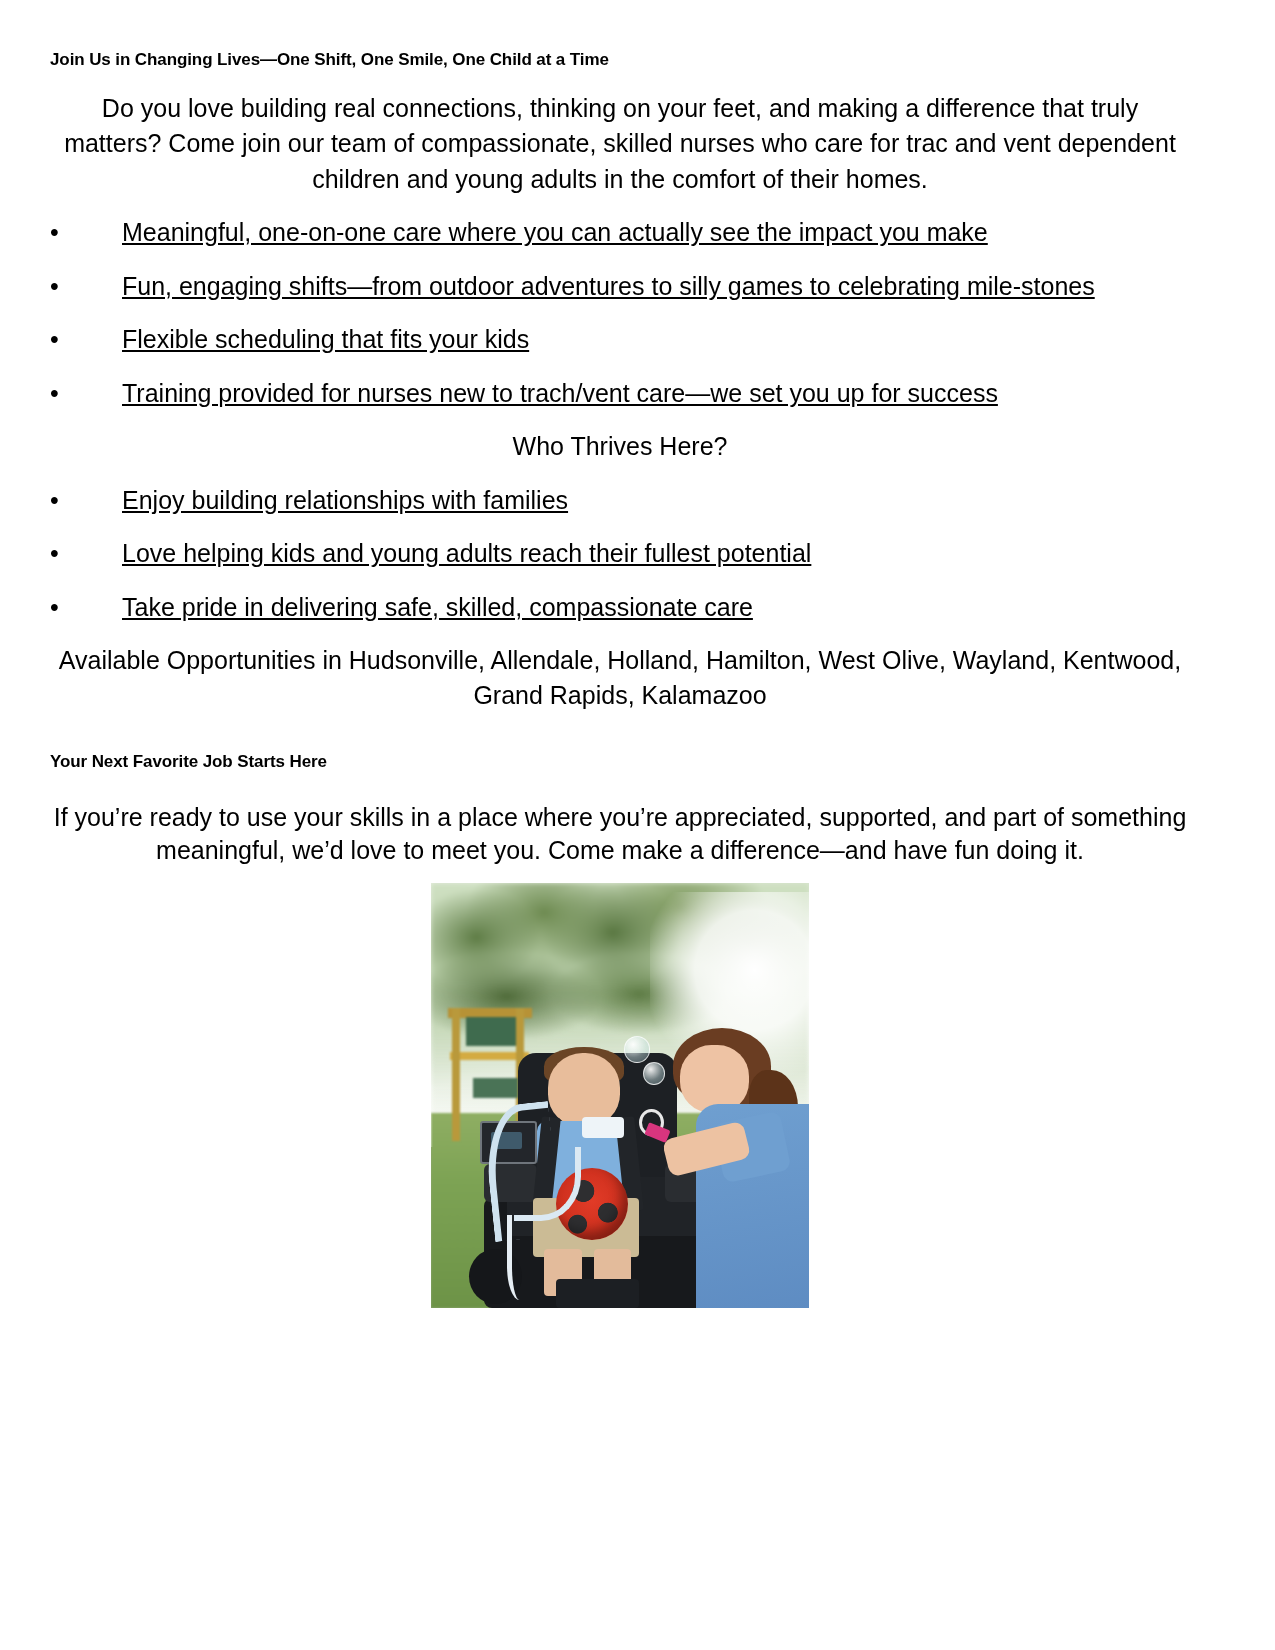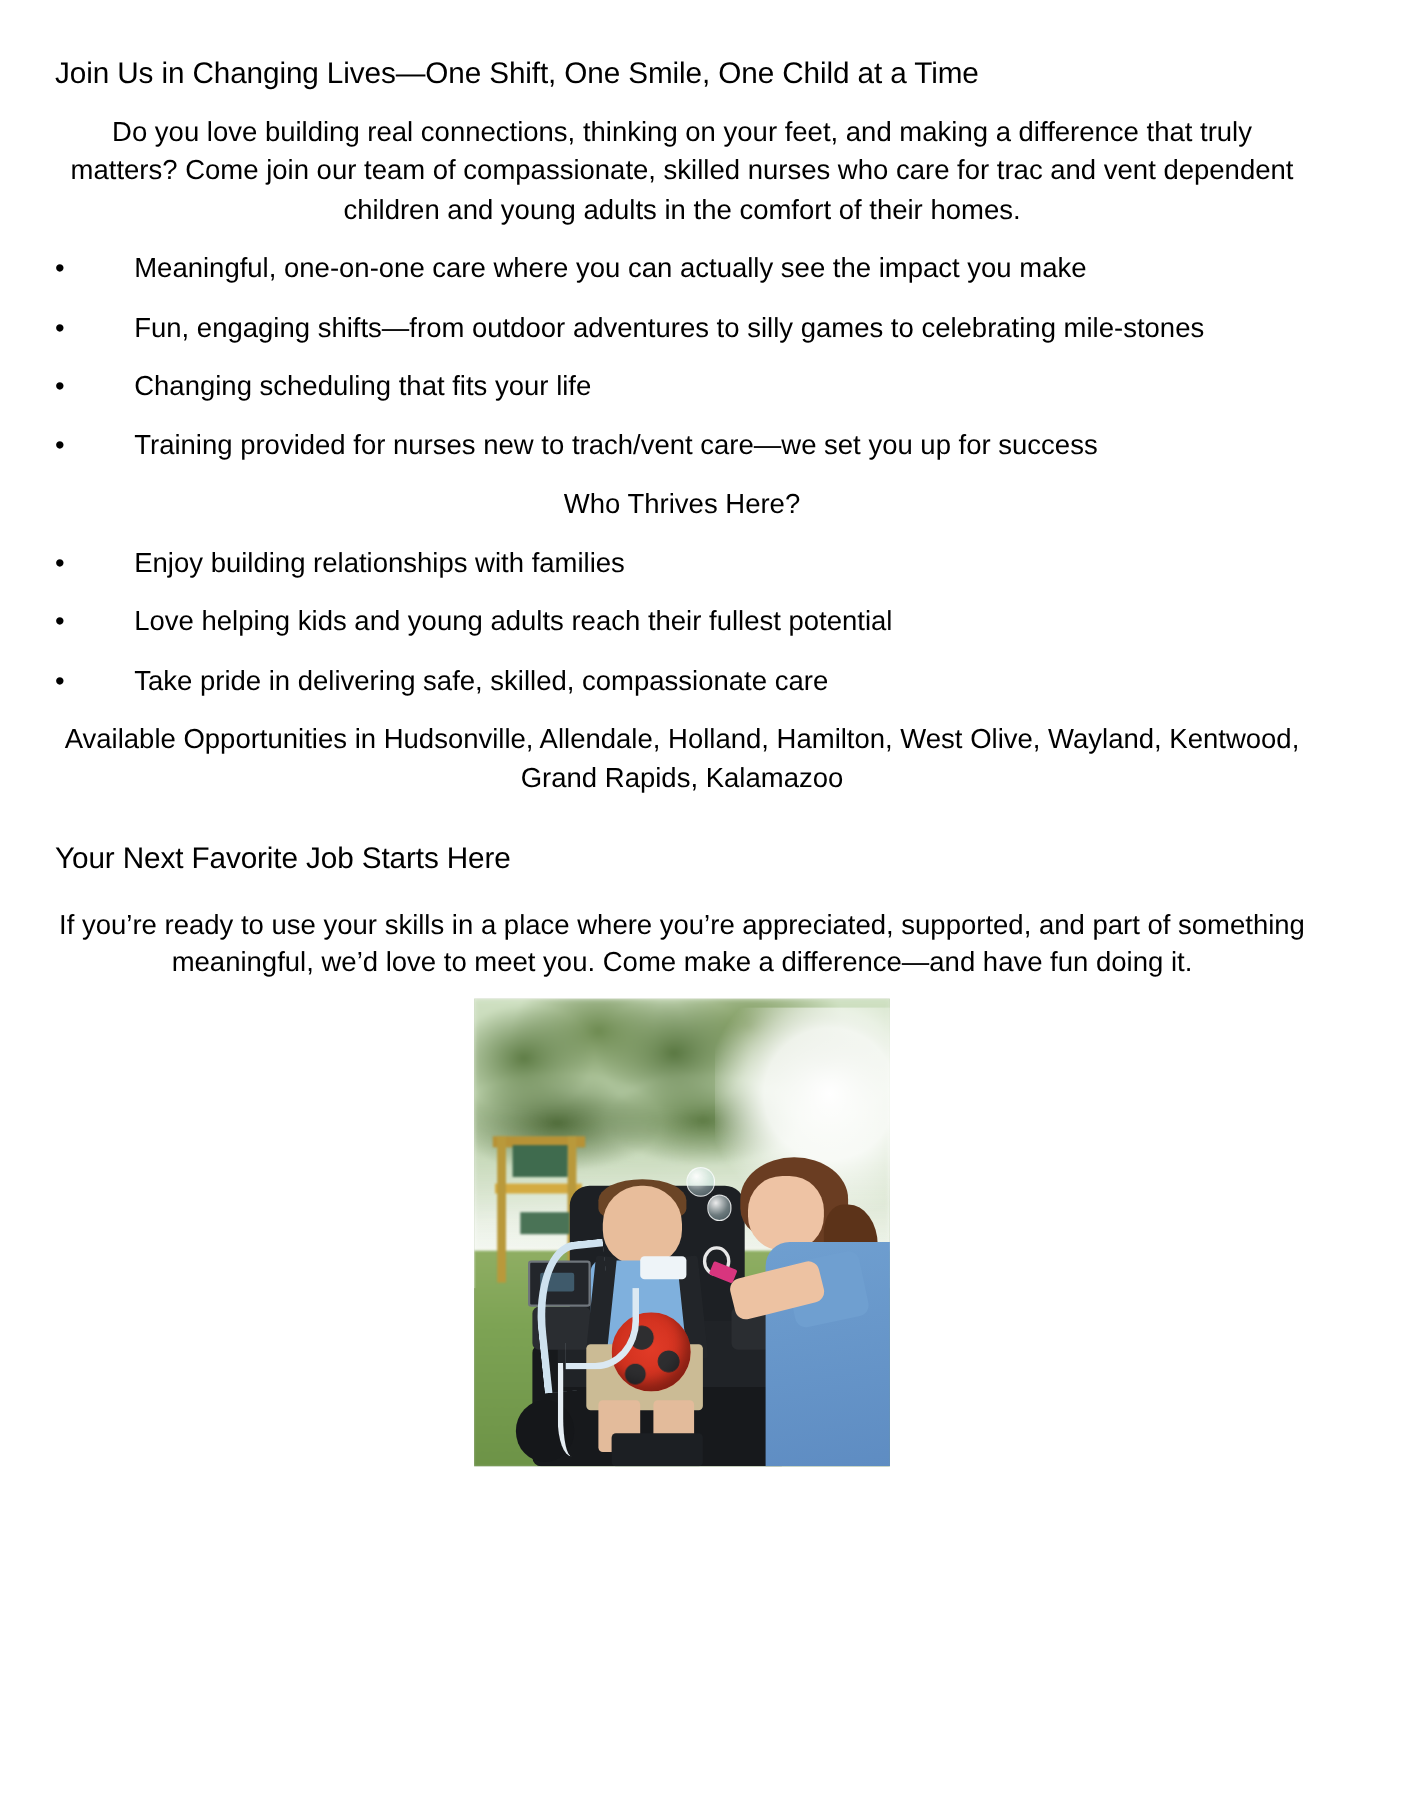--- a/index.html
+++ b/index.html
@@ -18,22 +18,22 @@
   .page {
     position: relative;
     width: 1275px;
     height: 1650px;
     box-sizing: border-box;
     padding: 50px 85px 0 50px;
     background: #ffffff;
     overflow: hidden;
   }
   .doc-heading {
-    font-size: 27px;
-    font-weight: normal;
+    font-size: 17px;
+    font-weight: bold;
     line-height: 1.22;
     letter-spacing: -0.1px;
     margin: 0 0 20px 0;
     white-space: nowrap;
   }
   .doc-heading.second {
     margin-top: 40px;
     margin-bottom: 10px;
   }
   .para {
@@ -48,20 +48,21 @@
     margin-top: 28px;
   }
   .para.locations {
     line-height: 1.38;
     margin-bottom: 0;
   }
   .bullet-list {
     list-style: none;
     margin: 0;
     padding: 0;
+    text-decoration: underline;
   }
   .bullet-item {
     position: relative;
     font-size: 25px;
     line-height: 1.42;
     margin: 0 0 18px 0;
     padding-left: 0;
   }
   .bullet-item .marker {
     display: inline-block;
@@ -271,21 +272,21 @@
 
 
   <ul class="bullet-list">
     <li class="bullet-item">
       <span class="marker">•</span><span class="bullet-text">Meaningful, one-on-one care where you can actually see the impact you make</span>
     </li>
     <li class="bullet-item">
       <span class="marker">•</span><span class="bullet-text">Fun, engaging shifts—from outdoor adventures to silly games to celebrating mile-stones</span>
     </li>
     <li class="bullet-item">
-      <span class="marker">•</span><span class="bullet-text">Changing scheduling that fits your life</span>
+      <span class="marker">•</span><span class="bullet-text">Flexible scheduling that fits your kids</span>
     </li>
     <li class="bullet-item">
       <span class="marker">•</span><span class="bullet-text">Training provided for nurses new to trach/vent care—we set you up for success</span>
     </li>
   </ul>
 
   <p class="para">Who Thrives Here?</p>
 
 
   <ul class="bullet-list">

